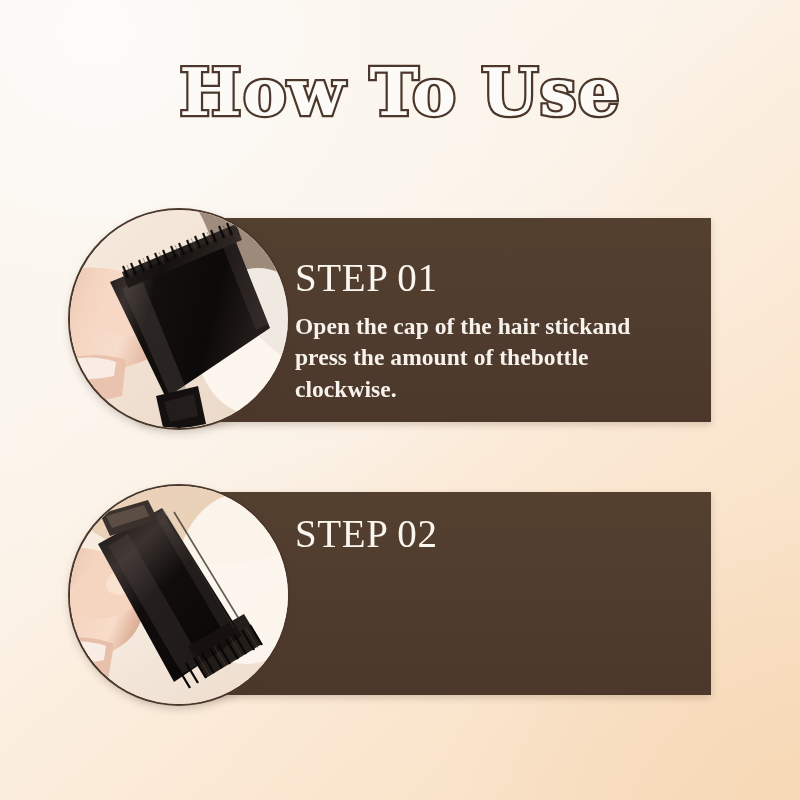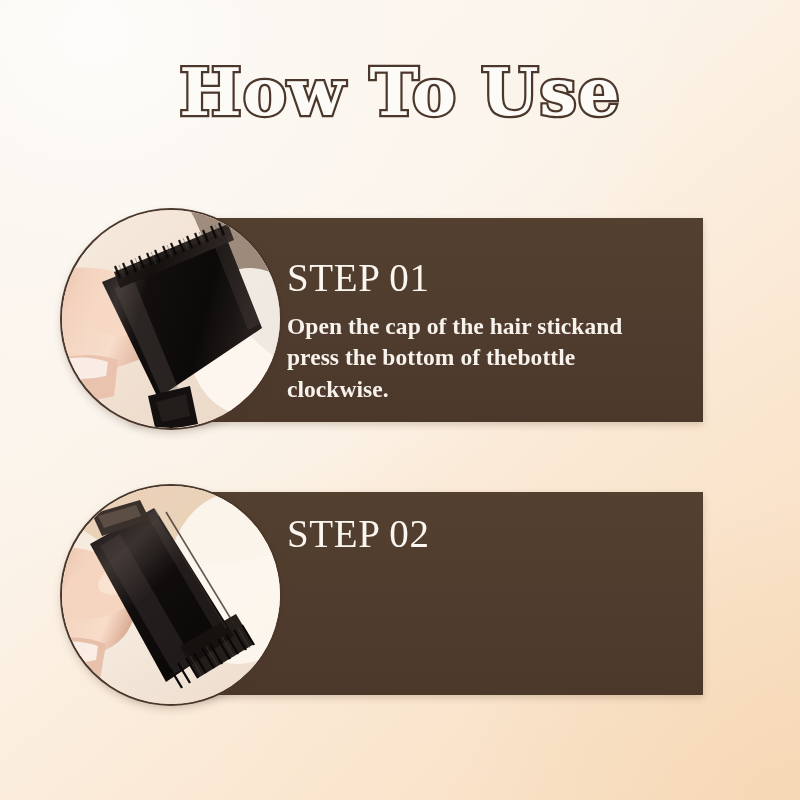--- a/index.html
+++ b/index.html
@@ -53,21 +53,21 @@
     -webkit-text-stroke: 4.5px #4b372b;
     paint-order: stroke fill;
     text-shadow:
       0 2px 0 rgba(75,55,43,0.18);
     text-align: center;
   }
 
   
   .step-row {
     position: absolute;
-    left: 0;
+    left: 8px;
     width: 729px;
     height: 232px;
   }
   #step-row-1 { top: 194px; }
   #step-row-2 { top: 468px; }
 
   
   .panel {
     position: absolute;
     top: 24px;
@@ -147,21 +147,21 @@
 
   <div class="title-wrap">
     <span class="title">How To Use</span>
   </div>
 
   <div class="step-row" id="step-row-1">
 
     <div class="panel">
       <div class="panel-inner">
         <div class="step-heading">STEP 01</div>
-        <div class="step-body">Open the cap of the hair stickand press the bottom of thebottle clockwise.</div>
+        <div class="step-body">Open the cap of the hair stickand press the amount of thebottle clockwise.</div>
       </div>
     </div>
 
     <div class="photo">
       <svg viewBox="0 0 218 218">
         <defs>
           <linearGradient id="bg1" x1="0" y1="0" x2="1" y2="1">
             <stop offset="0%" stop-color="#f6ece1"></stop>
             <stop offset="45%" stop-color="#f2e2d3"></stop>
             <stop offset="100%" stop-color="#e9d7c6"></stop>

